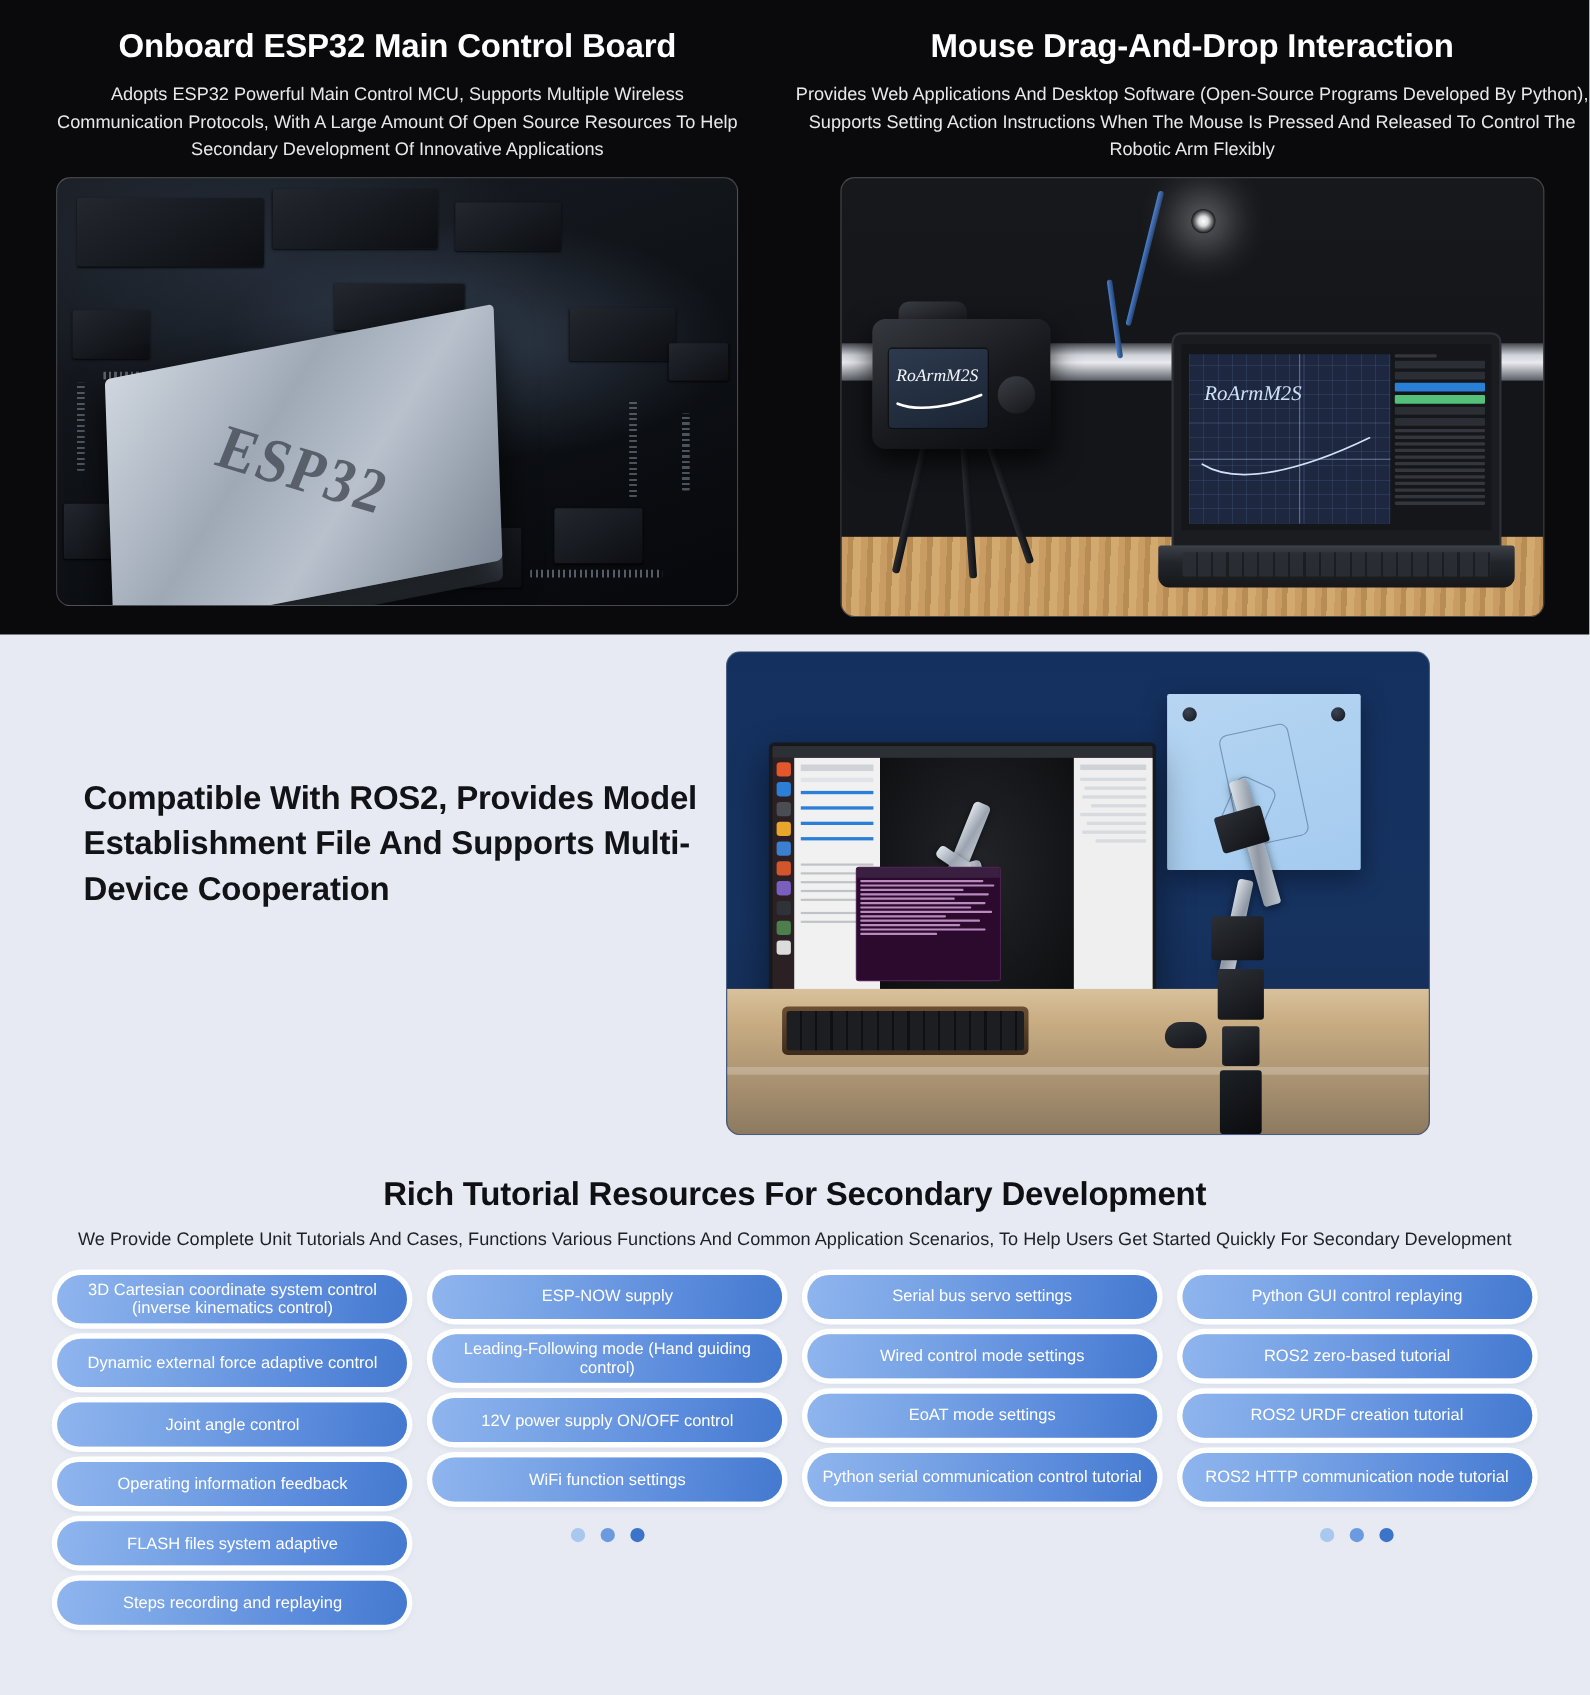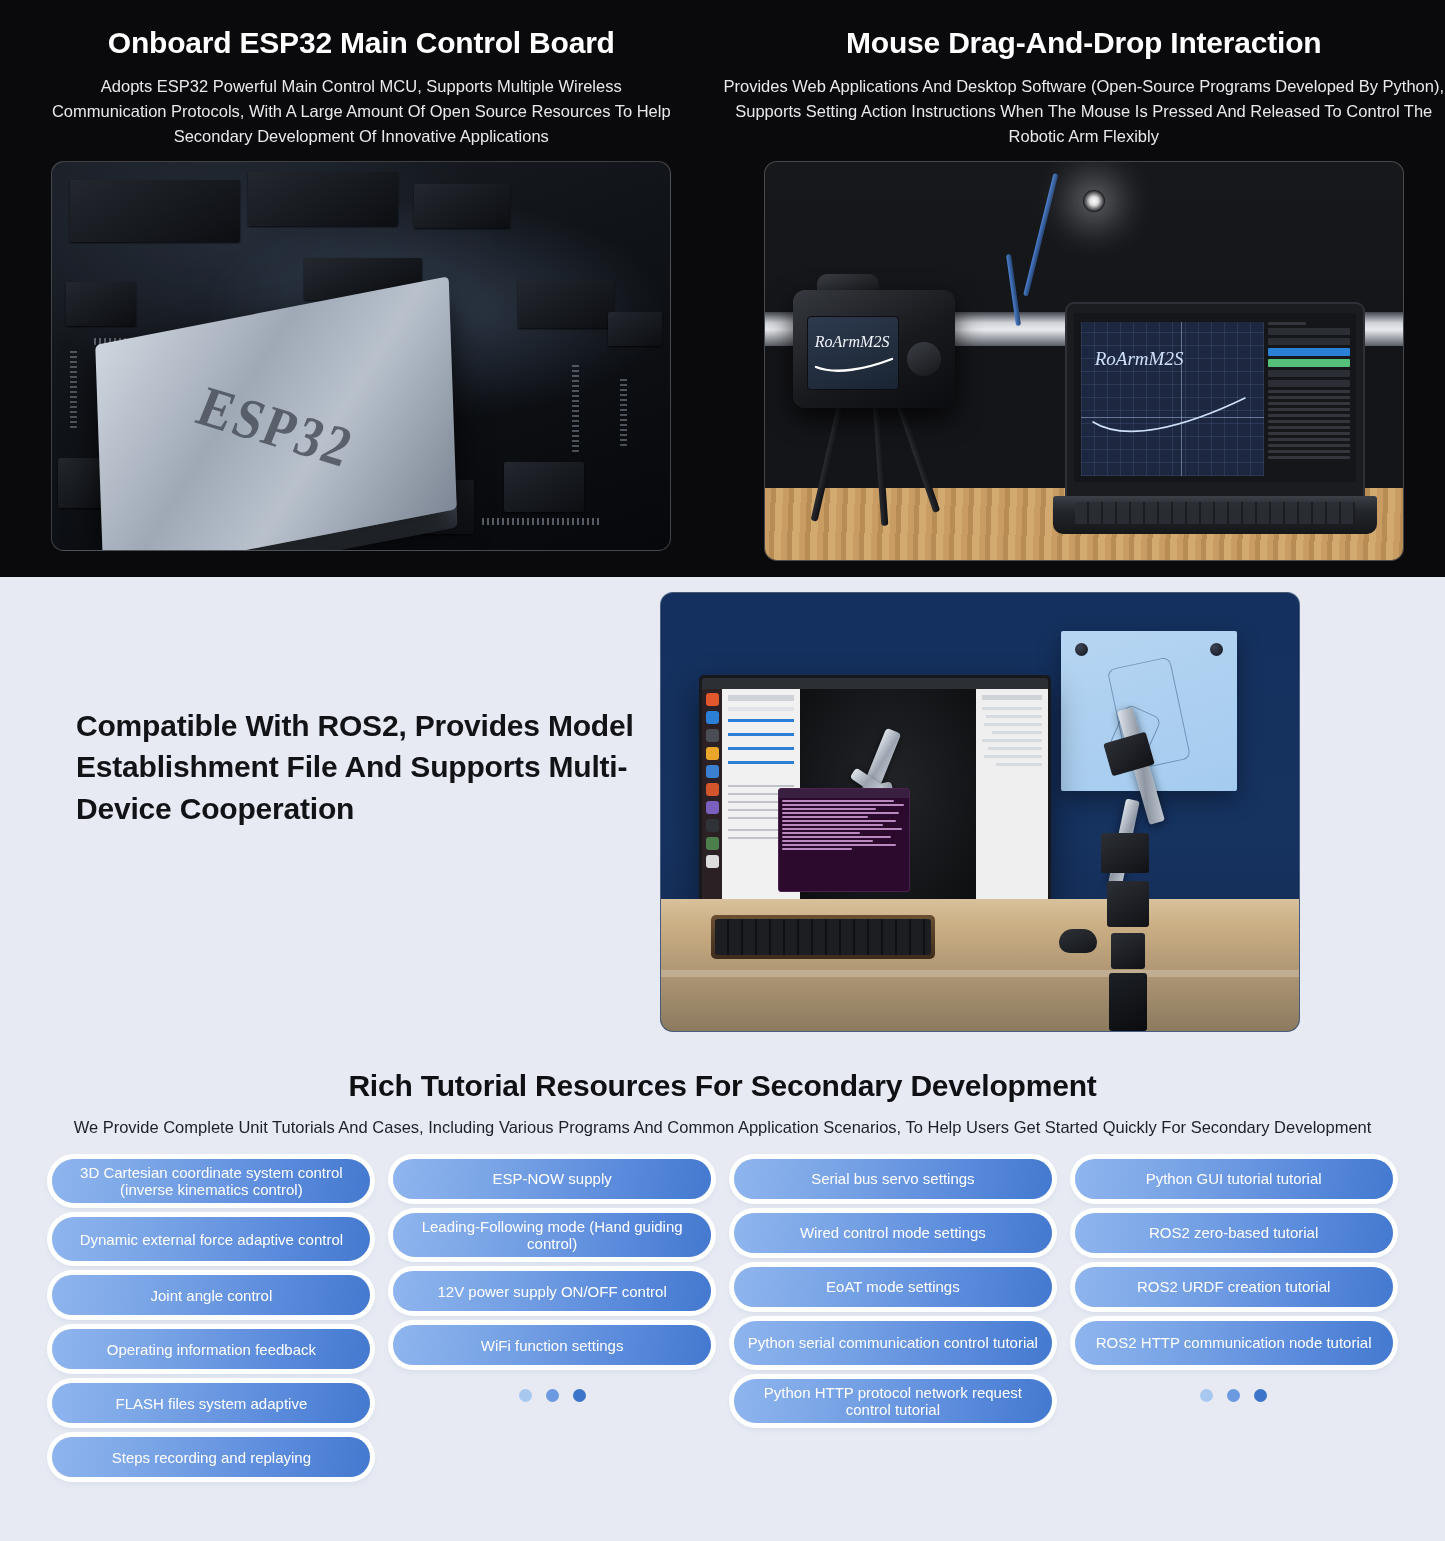--- a/index.html
+++ b/index.html
@@ -676,21 +676,21 @@
           <div class="ra-blk" style="left:16px;top:232px;width:34px;height:36px;"></div>
           <div class="ra-blk" style="left:14px;top:272px;width:38px;height:58px;background:linear-gradient(150deg,#1d2025,#0a0c0f);"></div>
         </div>
       </div>
     </div>
   </div>
 </div>
 
 <div class="tut">
   <div class="tut-title">Rich Tutorial Resources For Secondary Development</div>
-  <div class="tut-sub">We Provide Complete Unit Tutorials And Cases, Including Various Programs And Common Application Scenarios, To Help Users Get Started Quickly For Secondary Development</div>
+  <div class="tut-sub">We Provide Complete Unit Tutorials And Cases, Functions Various Functions And Common Application Scenarios, To Help Users Get Started Quickly For Secondary Development</div>
   <div class="tut-grid" id="tut-grid">
       <div class="tut-col">
         <div class="pill two">3D Cartesian coordinate system control (inverse kinematics control)</div>
         <div class="pill two">Dynamic external force adaptive control</div>
         <div class="pill">Joint angle control</div>
         <div class="pill">Operating information feedback</div>
         <div class="pill">FLASH files system adaptive</div>
         <div class="pill">Steps recording and replaying</div>
       </div>
       <div class="tut-col">
@@ -702,24 +702,23 @@
           <span class="dot" style="background: rgb(168, 200, 240);"></span>
           <span class="dot" style="background: rgb(107, 154, 224);"></span>
           <span class="dot" style="background: rgb(59, 116, 200);"></span>
         </div>
       </div>
       <div class="tut-col">
         <div class="pill">Serial bus servo settings</div>
         <div class="pill">Wired control mode settings</div>
         <div class="pill">EoAT mode settings</div>
         <div class="pill two">Python serial communication control tutorial</div>
-        <div class="pill two">Python HTTP protocol network request control tutorial</div>
       </div>
       <div class="tut-col">
-        <div class="pill">Python GUI tutorial tutorial</div>
+        <div class="pill">Python GUI control replaying</div>
         <div class="pill">ROS2 zero-based tutorial</div>
         <div class="pill">ROS2 URDF creation tutorial</div>
         <div class="pill two">ROS2 HTTP communication node tutorial</div>
         <div class="dots">
           <span class="dot" style="background: rgb(168, 200, 240);"></span>
           <span class="dot" style="background: rgb(107, 154, 224);"></span>
           <span class="dot" style="background: rgb(59, 116, 200);"></span>
         </div>
       </div>
     </div>

